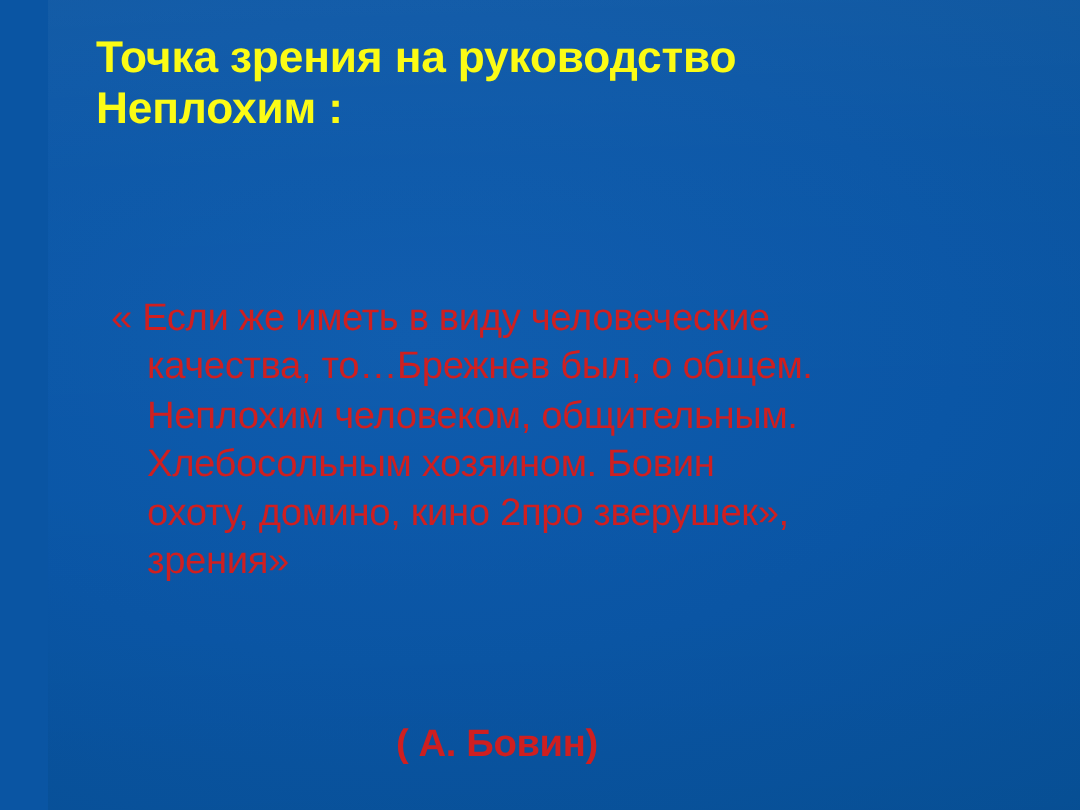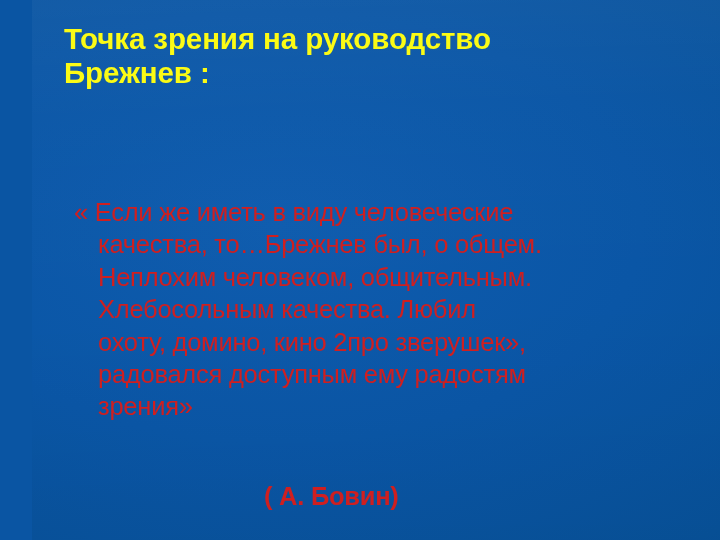--- a/index.html
+++ b/index.html
@@ -103,30 +103,29 @@
     padding-left: 190px;
   }
 </style>
 </head>
 <body>
 
 <div class="slide">
 
   <div class="title-block">
     <div class="title-line">Точка зрения на руководство</div>
-    <div class="title-line">Брежнев :</div>
+    <div class="title-line">Неплохим :</div>
   </div>
 
   <div class="body-block">
     <div class="quote-line">« Если же иметь в виду человеческие</div>
     <div class="quote-line indent">качества, то…Брежнев был, о общем.</div>
     <div class="quote-line indent">Неплохим человеком, общительным.</div>
-    <div class="quote-line indent">Хлебосольным качества. Любил</div>
+    <div class="quote-line indent">Хлебосольным хозяином. Бовин</div>
     <div class="quote-line indent">охоту, домино, кино 2про зверушек»,</div>
-    <div class="quote-line indent">радовался доступным ему радостям</div>
     <div class="quote-line indent">зрения»</div>
   </div>
 
   <div class="attribution-block">
     <div class="attribution-line">( А. Бовин)</div>
   </div>
 
 </div>
 
 </body></html>

